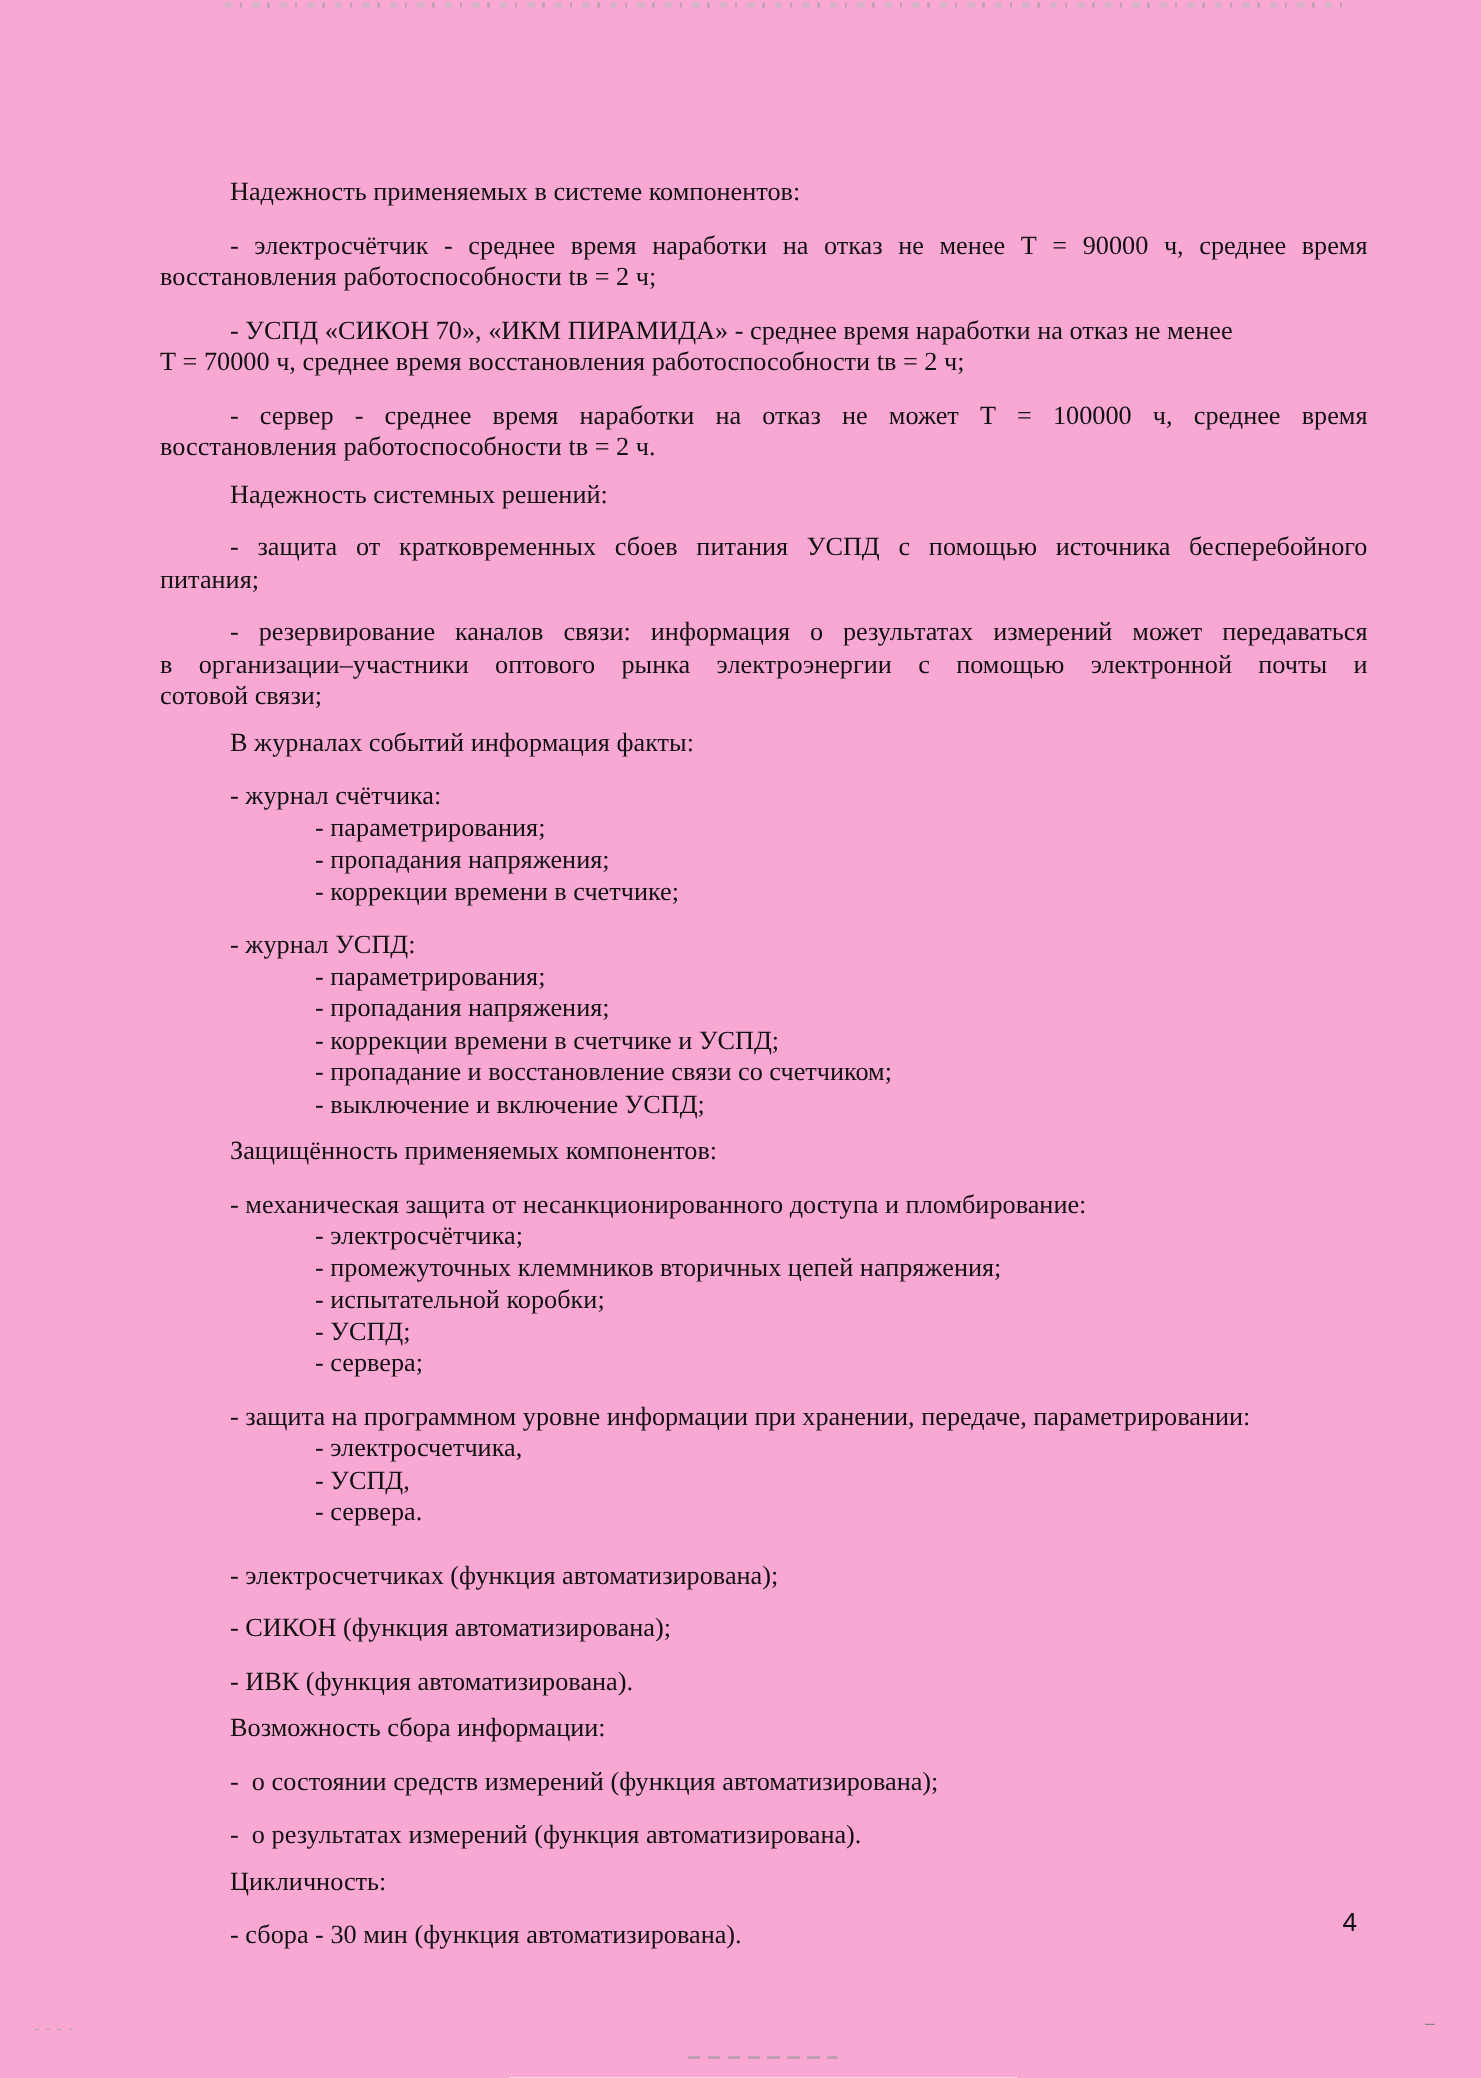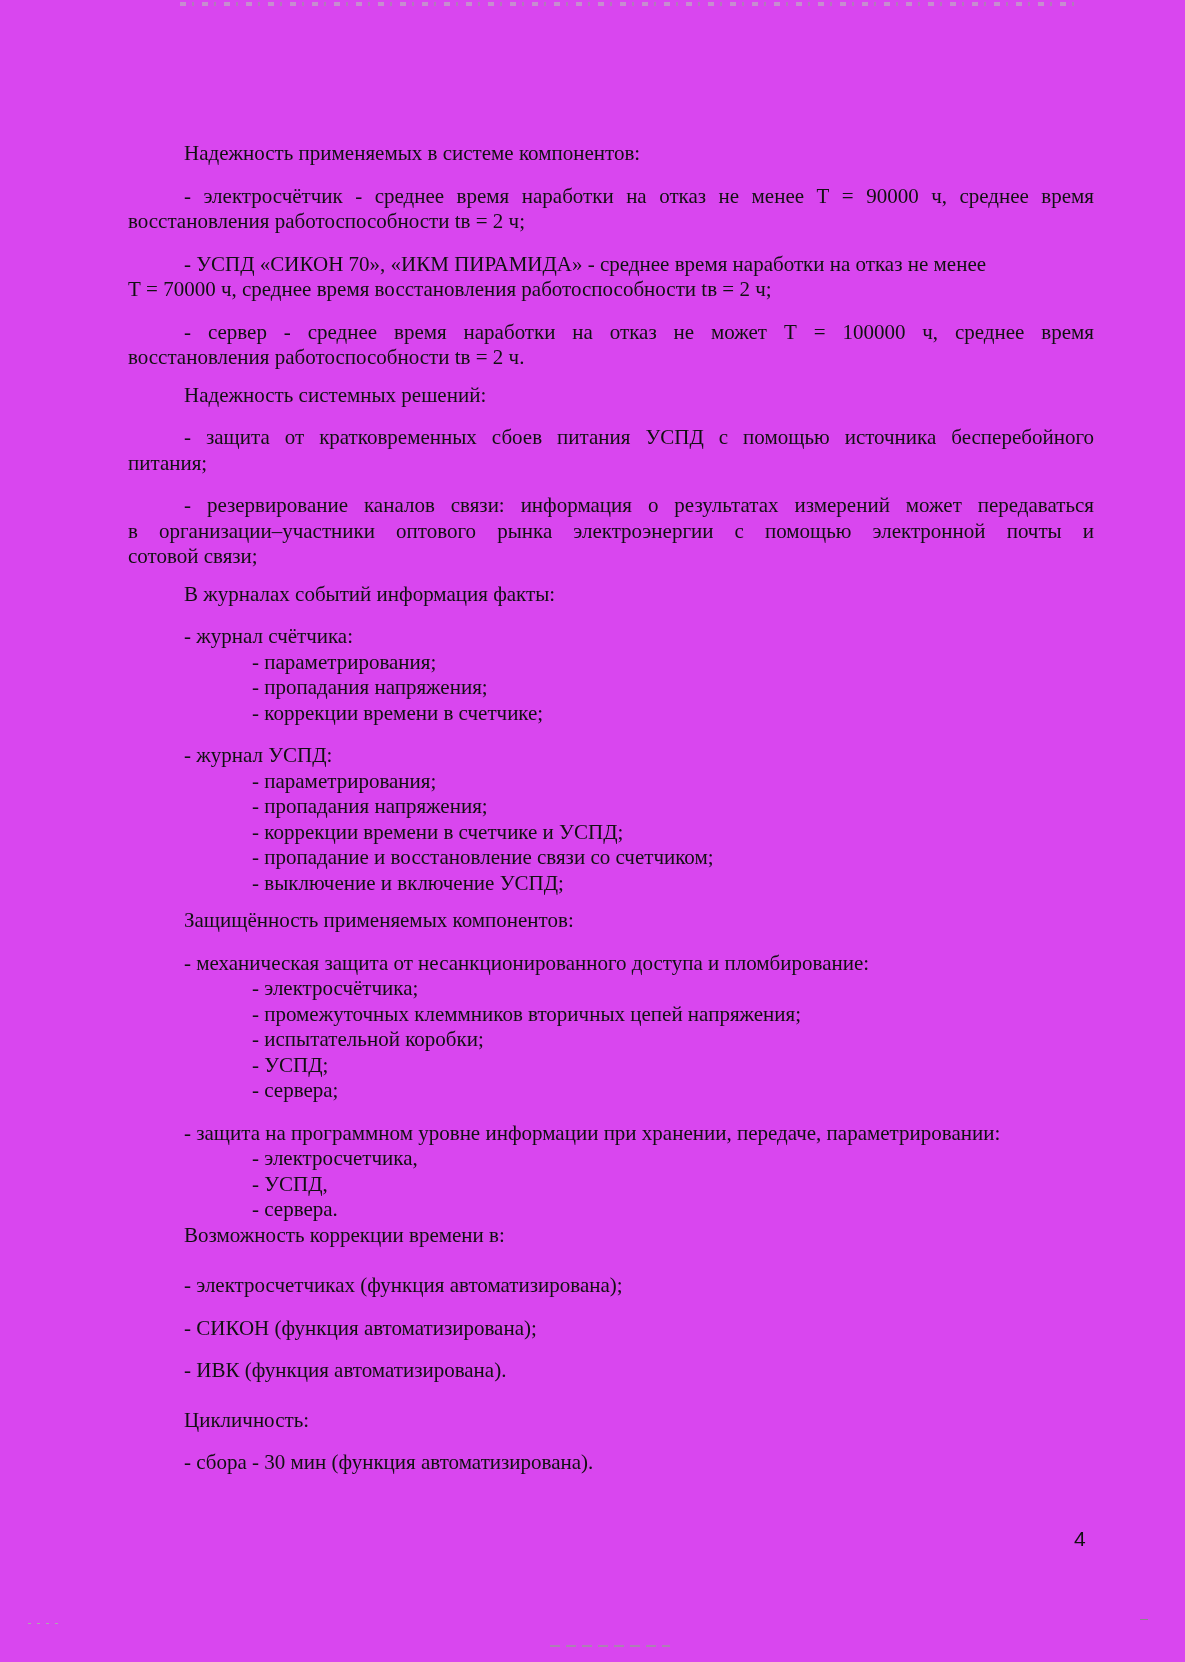--- a/index.html
+++ b/index.html
@@ -1,19 +1,19 @@
 <!DOCTYPE html>
 <html><head>
 <meta charset="utf-8">
 <style>
   html, body { margin: 0; padding: 0; background: #ffffff; }
   body { width: 1185px; height: 1662px; position: relative; overflow: hidden; }
   .page {
     position: absolute; left: 0; top: 0; width: 1185px; height: 1662px;
-    background: #d946ef; color: #111111;
+    background: #f9a8d4; color: #111111;
     font-family: "Liberation Serif", "DejaVu Serif", serif;
     font-size: 21px; line-height: 25.5px;
   }
   .scan-top {
     position: absolute; top: 2px; left: 180px; width: 900px; height: 4px;
     background: repeating-linear-gradient(90deg, #bbb 0 6px, transparent 6px 12px, #999 12px 14px, transparent 14px 22px);
     opacity: 0.6;
   }
   .scan-bottom {
     position: absolute; top: 1645px; left: 550px; width: 120px; height: 2px;
@@ -91,29 +91,33 @@
       <p class="p l2">- испытательной коробки;</p>
       <p class="p l2">- УСПД;</p>
       <p class="p l2">- сервера;</p>
       <p class="p l1">- защита на программном уровне информации при хранении, передаче, параметрировании:</p>
       <p class="p l2">- электросчетчика,</p>
       <p class="p l2">- УСПД,</p>
       <p class="p l2">- сервера.</p>
     </section>
 
     <section>
-      <p class="p hd">Возможность коррекции времени в:</p>
       <div class="gap-s"></div>
       <p class="p l1">- электросчетчиках (функция автоматизирована);</p>
       <p class="p l1">- СИКОН (функция автоматизирована);</p>
       <p class="p l1">- ИВК (функция автоматизирована).</p>
     </section>
 
     <div class="gap"></div>
 
+    <section>
+      <p class="p hd">Возможность сбора информации:</p>
+      <p class="p l1" style="white-space: pre;">-  о состоянии средств измерений (функция автоматизирована);</p>
+      <p class="p l1" style="white-space: pre;">-  о результатах измерений (функция автоматизирована).</p>
+    </section>
 
     <div class="gap"></div>
 
     <section>
       <p class="p hd">Цикличность:</p>
       <p class="p l1">- сбора - 30 мин (функция автоматизирована).</p>
     </section>
   </div>
 
   <div class="page-num">4</div>

